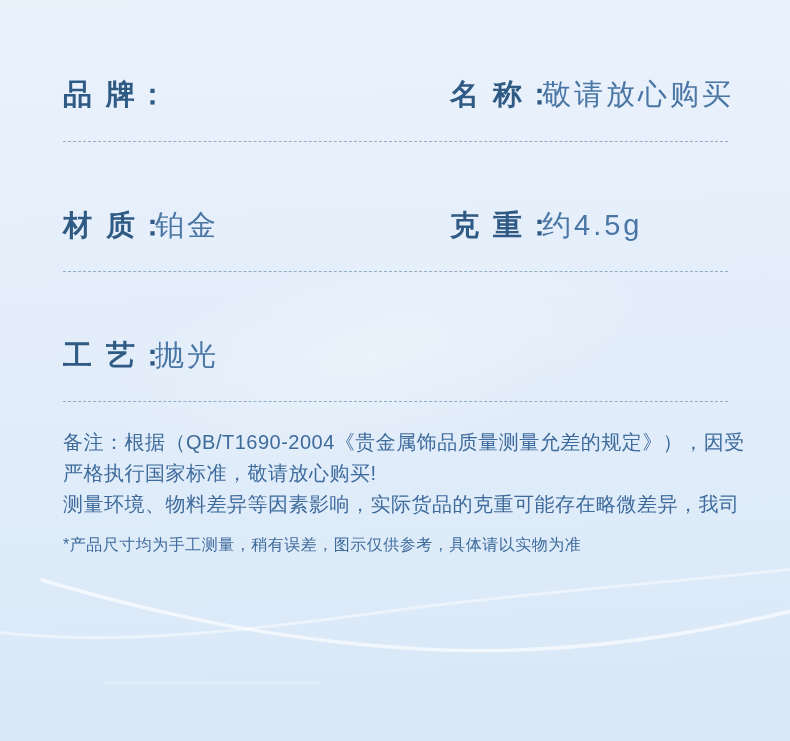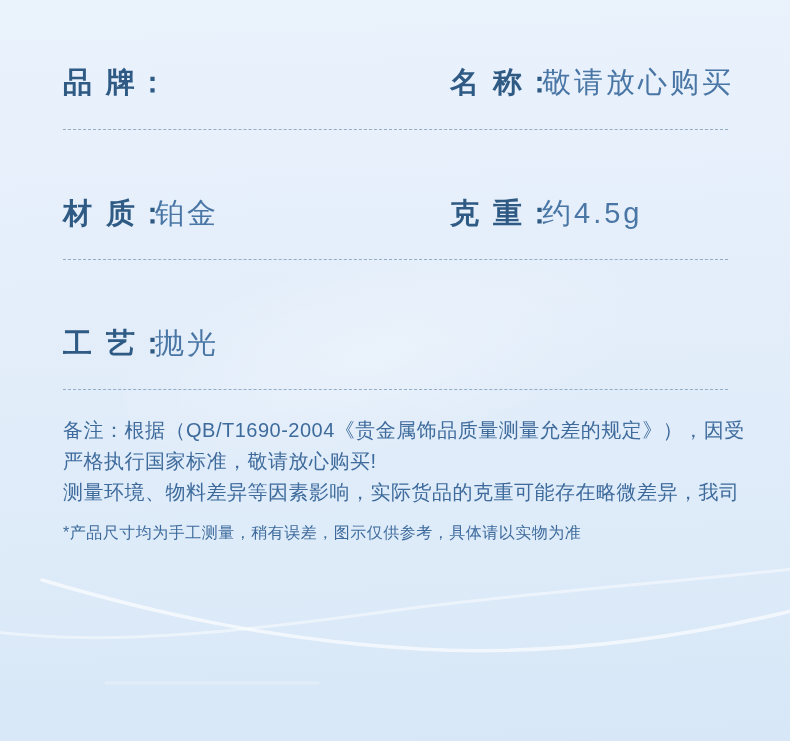--- a/index.html
+++ b/index.html
@@ -19,21 +19,21 @@
     position: absolute;
     left: 120px; top: 240px;
     width: 560px; height: 220px;
     background: radial-gradient(ellipse at 45% 50%, rgba(255,255,255,0.28) 0%, rgba(255,255,255,0) 65%);
     transform: rotate(-12deg);
     pointer-events: none;
   }
 
   .content {
     position: absolute;
-    left: 0; top: 0;
+    left: 0; top: 12px;
     width: 790px;
     padding: 0 62px 0 63px;
   }
 
   .spec-row {
     display: flex;
     align-items: baseline;
     font-size: 29px;
     line-height: 27px;
     height: 27px;

